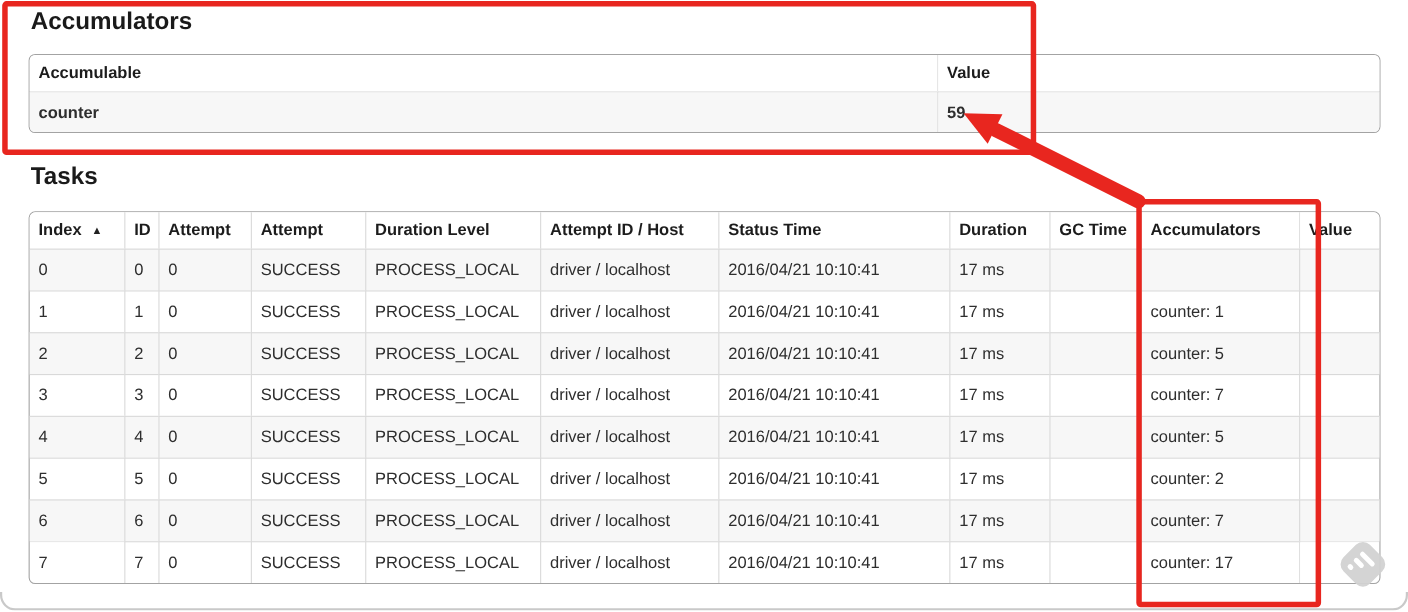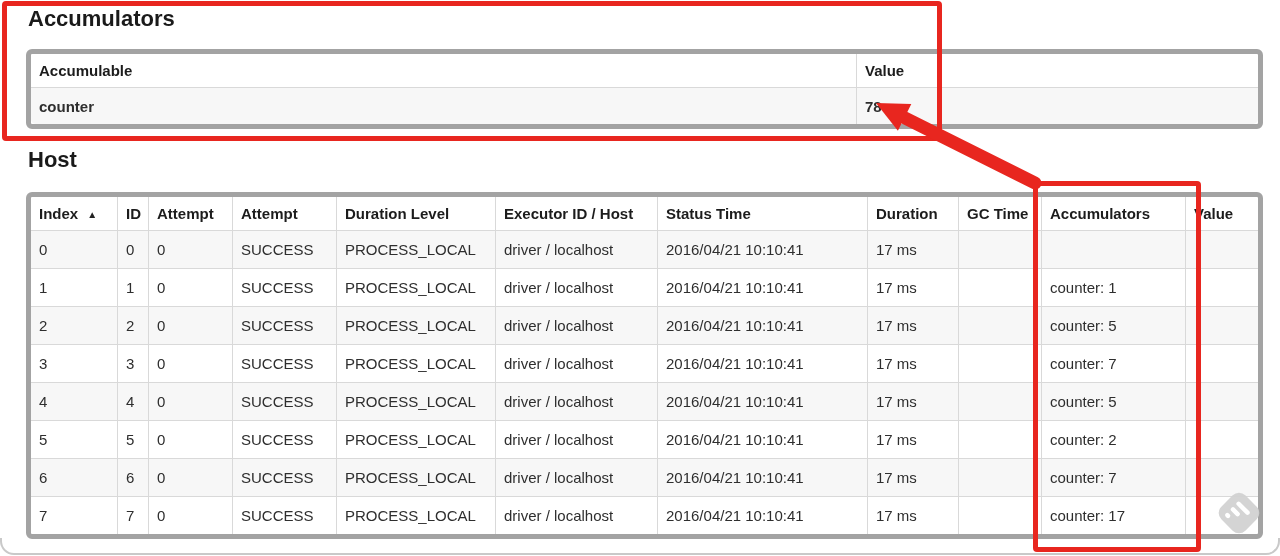--- a/index.html
+++ b/index.html
@@ -11,21 +11,21 @@
   .section-title{
     position:absolute;left:28px;margin:0;
     font-size:22px;font-weight:bold;color:#1a1a1a;line-height:26px;
   }
   #accumulators-title{top:6px;}
   #tasks-title{top:147px;}
 
   table.tbl{
     position:absolute;border-collapse:separate;border-spacing:0;
     table-layout:fixed;background:#fff;
-    border:5px solid #a3a3a3;border-radius:6px;
+    border:1px solid #a3a3a3;border-radius:6px;
   }
   .tbl th,.tbl td{
     text-align:left;padding:0 8px;vertical-align:middle;
     white-space:nowrap;overflow:hidden;
     border-left:1px solid #d9d9d9;
     font-size:15px;
   }
   .tbl th{font-weight:bold;color:#1c1c1c;height:33px;background:#fff;}
   .tbl td{height:37px;border-top:1px solid #d9d9d9;color:#2e2e2e;}
   .tbl th:first-child,.tbl td:first-child{border-left:none;}
@@ -72,26 +72,26 @@
   </colgroup>
   <thead>
     <tr>
       <th>Accumulable</th>
       <th>Value</th>
     </tr>
   </thead>
   <tbody>
     <tr>
       <td>counter</td>
-      <td>78</td>
+      <td>59</td>
     </tr>
   </tbody>
 </table>
 
-<h4 class="section-title" id="tasks-title">Host</h4>
+<h4 class="section-title" id="tasks-title">Tasks</h4>
 
 <table class="tbl" id="tasks-table">
   <colgroup>
     <col style="width:86px">
       <col style="width:31px">
       <col style="width:84px">
     <col style="width:104px">
       <col style="width:159px">
       <col style="width:162px">
     <col style="width:210px">
@@ -100,21 +100,21 @@
     <col style="width:144px">
       <col style="width:73px">
   </colgroup>
   <thead>
     <tr>
       <th><span>Index</span><span class="sort">▲</span></th>
       <th>ID</th>
       <th>Attempt</th>
       <th>Attempt</th>
       <th>Duration Level</th>
-      <th>Executor ID / Host</th>
+      <th>Attempt ID / Host</th>
       <th>Status Time</th>
       <th>Duration</th>
       <th>GC Time</th>
       <th>Accumulators</th>
       <th>Value</th>
     </tr>
   </thead>
   <tbody>
       <tr>
     <td>0</td>

